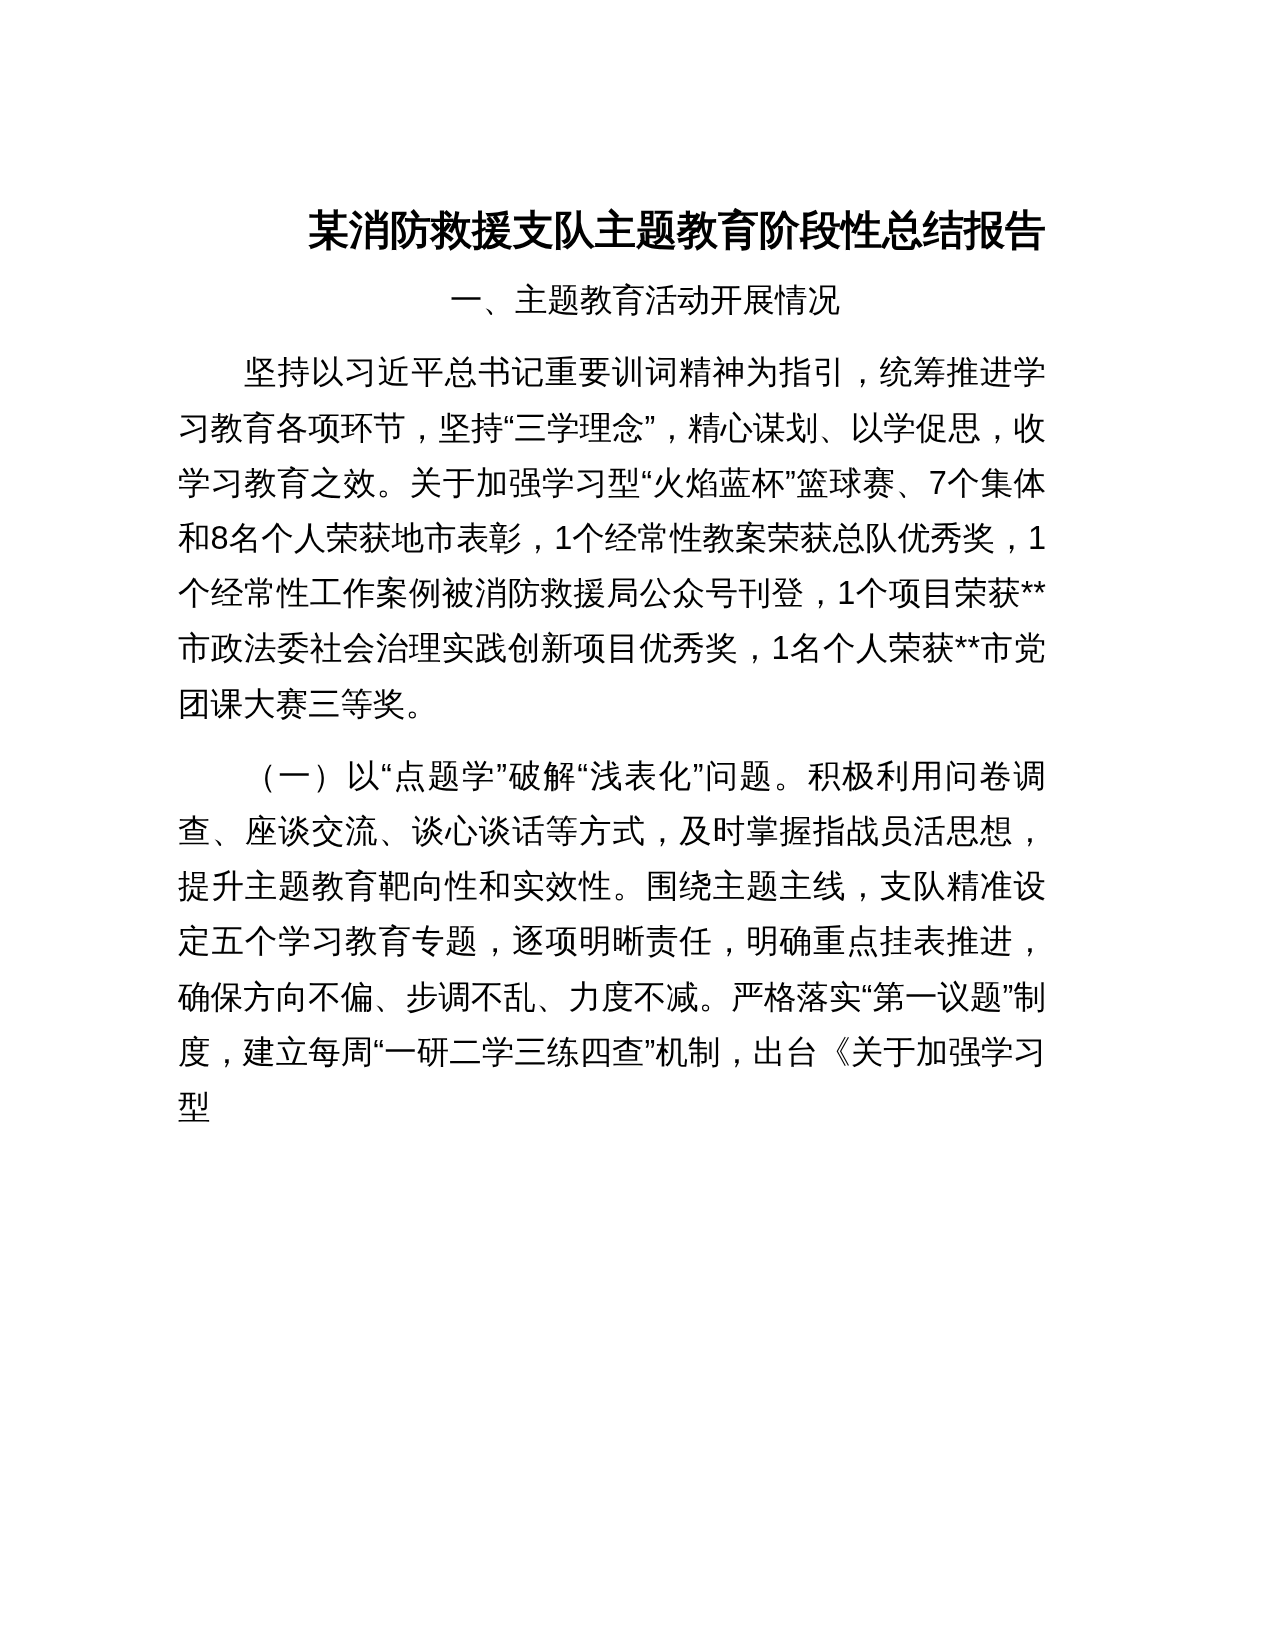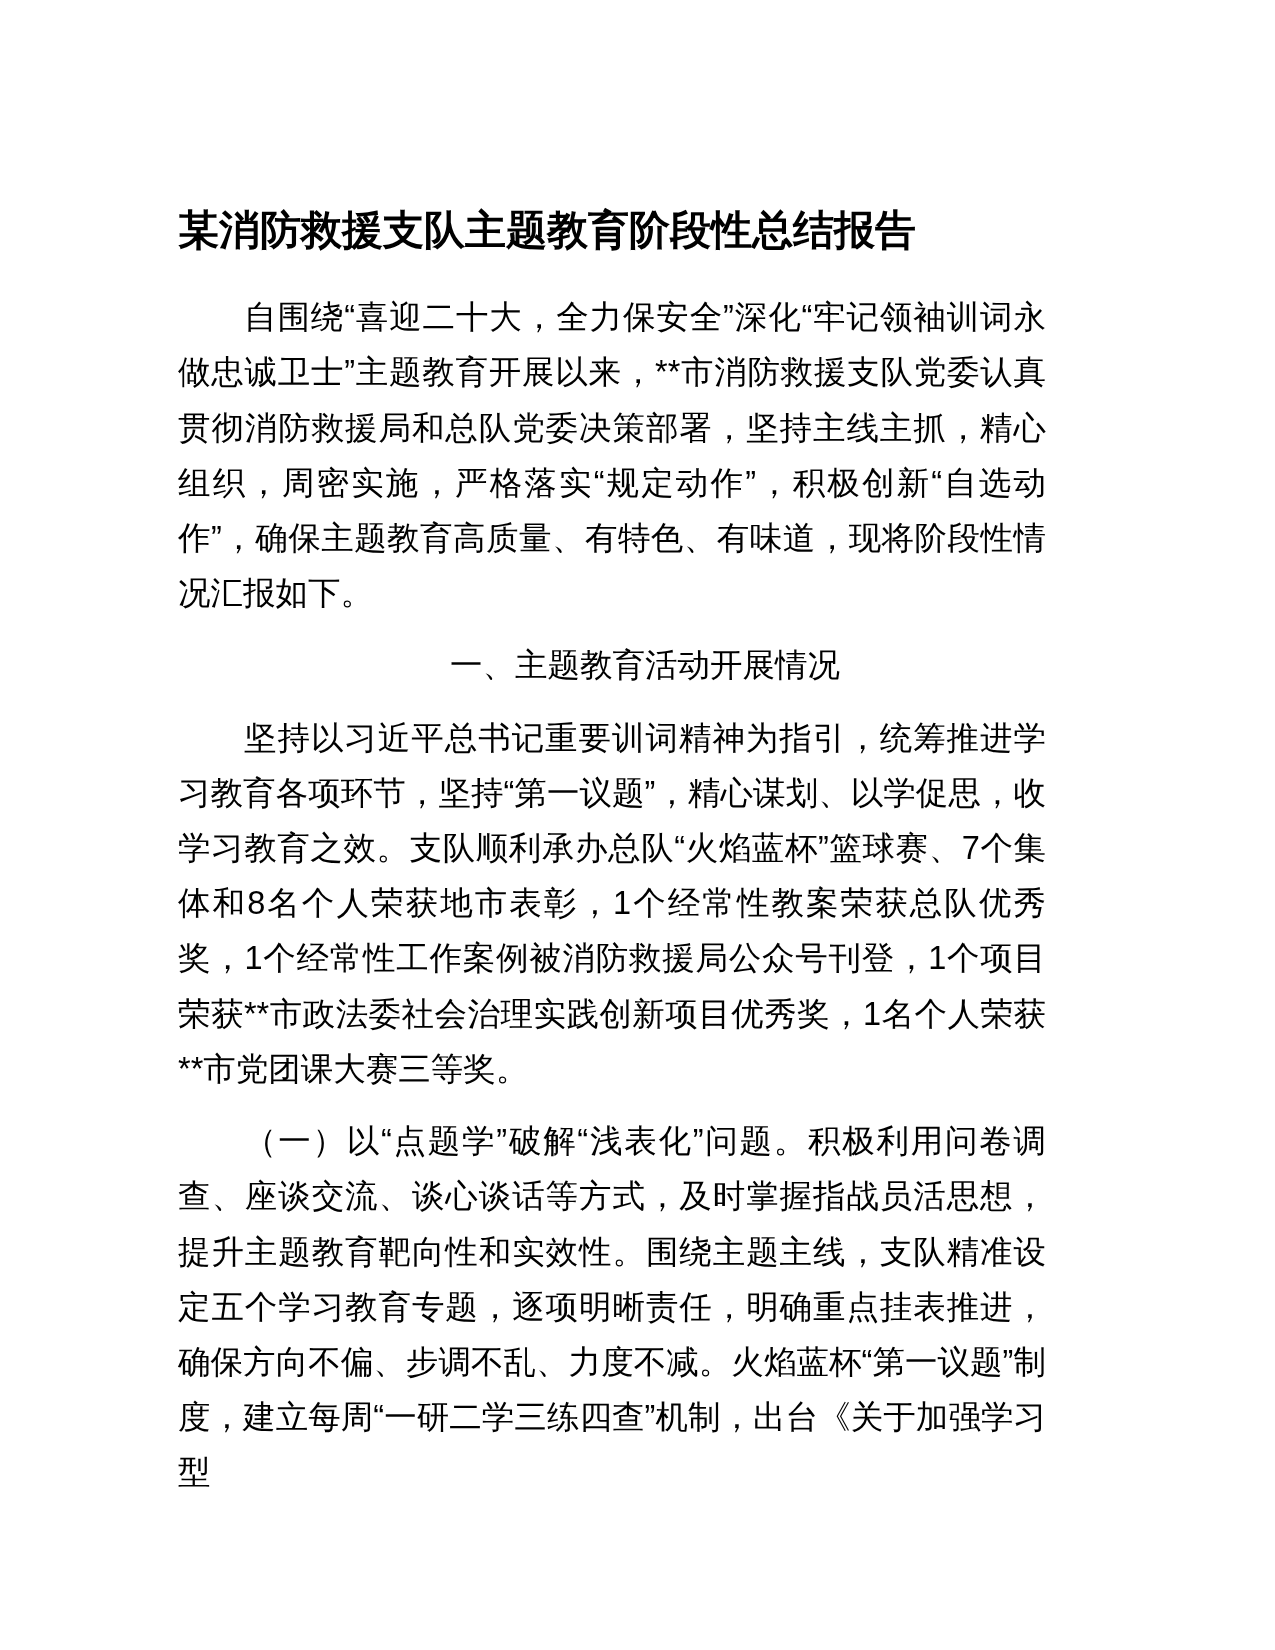--- a/index.html
+++ b/index.html
@@ -20,21 +20,21 @@
     left: 178px;
     top: 0;
     width: 868px;
   }
   .doc-title {
     font-family: "Liberation Sans", "DejaVu Sans", sans-serif;
     font-weight: bold;
     font-size: 41px;
     line-height: 1.25;
     color: #000000;
-    text-align: left;
+    text-align: right;
     margin: 0;
     padding-top: 205px;
     letter-spacing: 0px;
     white-space: nowrap;
   }
   .para {
     font-family: "Liberation Sans", "DejaVu Sans", sans-serif;
     font-size: 32.5px;
     line-height: 55.2px;
     color: #000000;
@@ -62,22 +62,21 @@
   }
 </style>
 </head>
 <body>
 
 <div class="page">
   <div class="content">
 
     <h1 class="doc-title">某消防救援支队主题教育阶段性总结报告</h1>
 
-    <p class="para first">自围绕“喜迎二十大，全力保安全”深化“牢记领袖训词永做忠诚卫士”主题教育开展以来，**市消防救援支队党委认真贯彻消防救援局和总队党委决策部署，坚持主线主抓，精心组织，周密实施，严格落实“规定动作”，积极创新“自选动作”，确保主题教育高质量、有特色、有味道，现将阶段性情况汇报如下。</p>
 
     <p class="heading">一、主题教育活动开展情况</p>
 
-    <p class="para gap">坚持以习近平总书记重要训词精神为指引，统筹推进学习教育各项环节，坚持“第一议题”，精心谋划、以学促思，收学习教育之效。支队顺利承办总队“火焰蓝杯”篮球赛、7个集体和8名个人荣获地市表彰，1个经常性教案荣获总队优秀奖，1个经常性工作案例被消防救援局公众号刊登，1个项目荣获**市政法委社会治理实践创新项目优秀奖，1名个人荣获**市党团课大赛三等奖。</p>
+    <p class="para gap">坚持以习近平总书记重要训词精神为指引，统筹推进学习教育各项环节，坚持“三学理念”，精心谋划、以学促思，收学习教育之效。关于加强学习型“火焰蓝杯”篮球赛、7个集体和8名个人荣获地市表彰，1个经常性教案荣获总队优秀奖，1个经常性工作案例被消防救援局公众号刊登，1个项目荣获**市政法委社会治理实践创新项目优秀奖，1名个人荣获**市党团课大赛三等奖。</p>
 
-    <p class="para gap">（一）以“点题学”破解“浅表化”问题。积极利用问卷调查、座谈交流、谈心谈话等方式，及时掌握指战员活思想，提升主题教育靶向性和实效性。围绕主题主线，支队精准设定五个学习教育专题，逐项明晰责任，明确重点挂表推进，确保方向不偏、步调不乱、力度不减。火焰蓝杯“第一议题”制度，建立每周“一研二学三练四查”机制，出台《关于加强学习型</p>
+    <p class="para gap">（一）以“点题学”破解“浅表化”问题。积极利用问卷调查、座谈交流、谈心谈话等方式，及时掌握指战员活思想，提升主题教育靶向性和实效性。围绕主题主线，支队精准设定五个学习教育专题，逐项明晰责任，明确重点挂表推进，确保方向不偏、步调不乱、力度不减。严格落实“第一议题”制度，建立每周“一研二学三练四查”机制，出台《关于加强学习型</p>
 
   </div>
 </div>
 
 </body></html>

